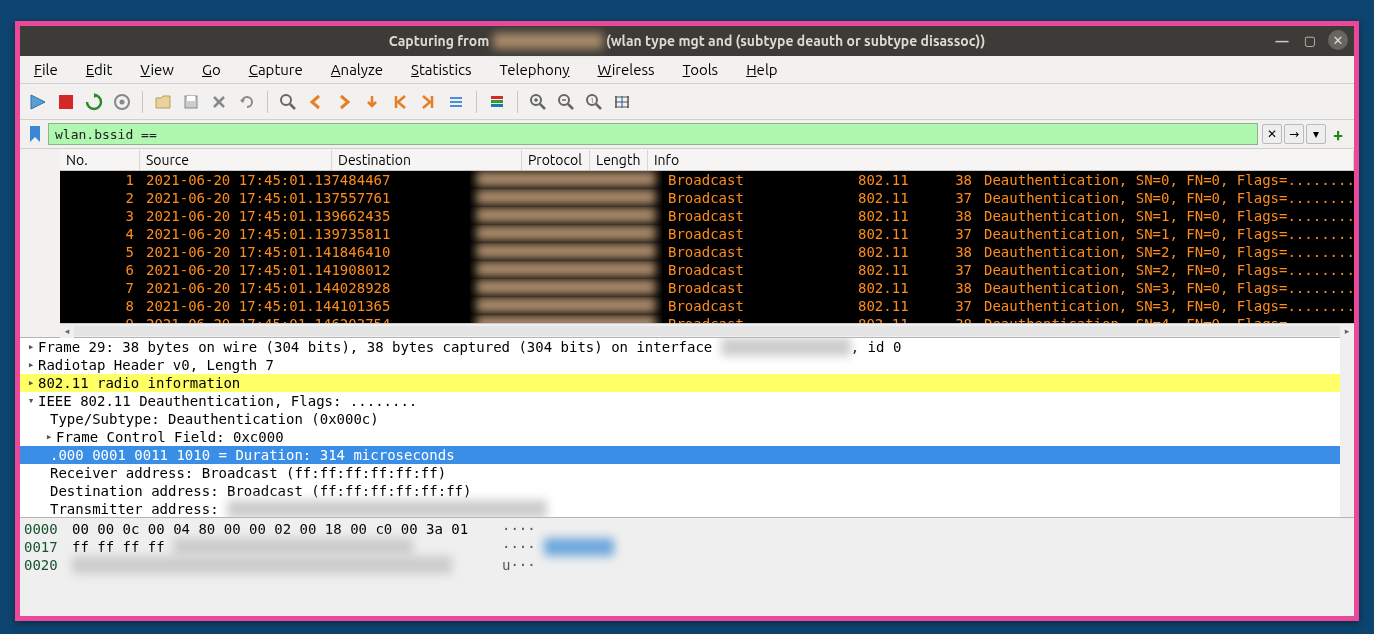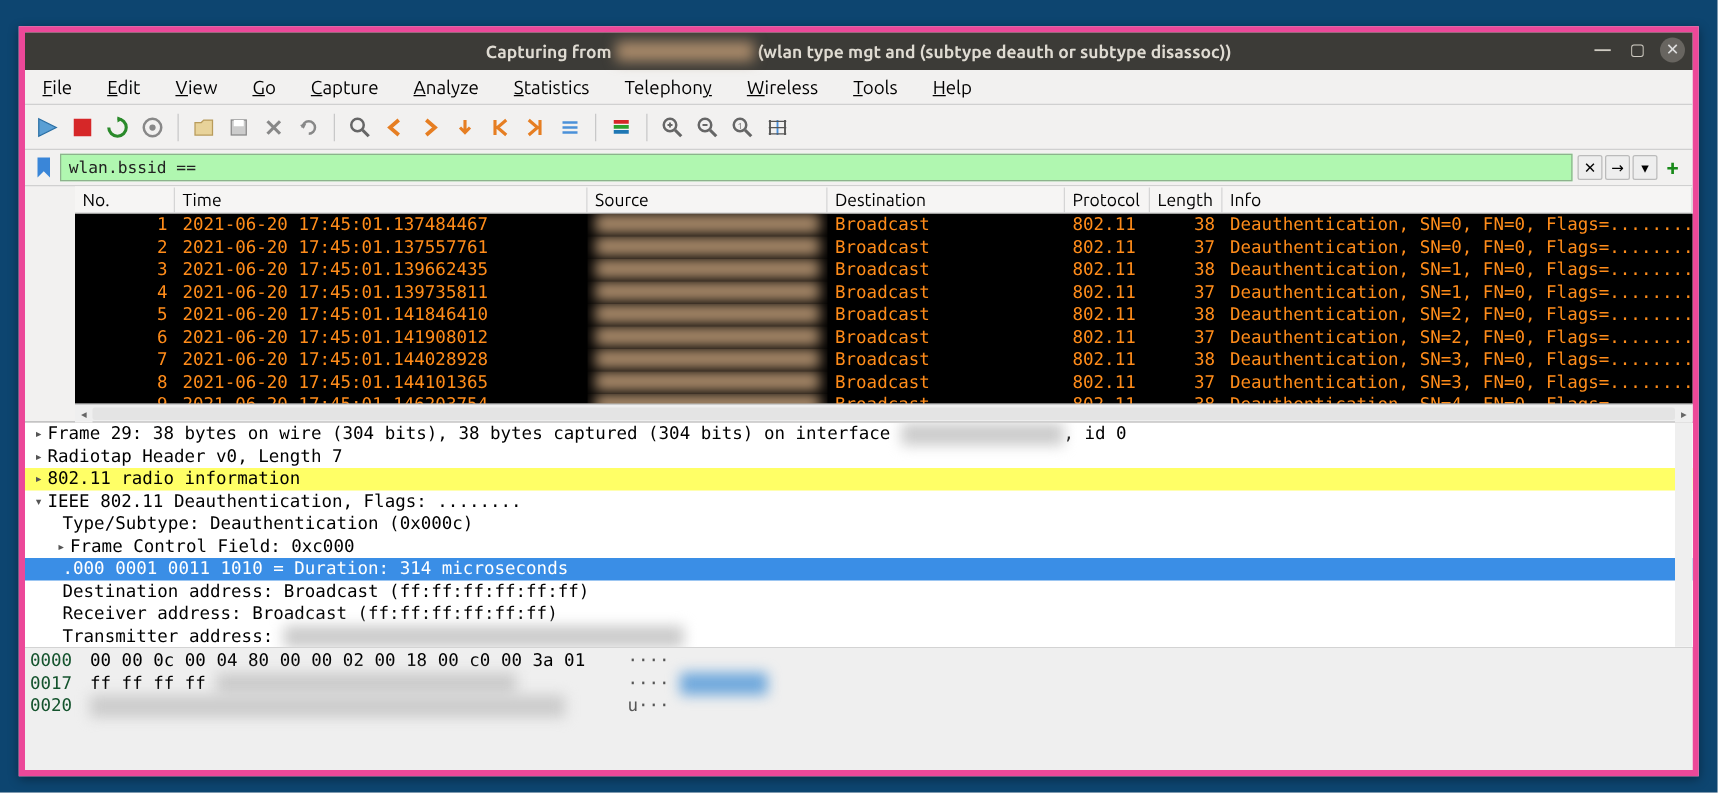--- a/index.html
+++ b/index.html
@@ -396,21 +396,20 @@
       <span>✕</span>
       <span>→</span>
       <span>▾</span>
       <span class="plus">+</span>
     </div>
   </div>
 
   <div class="list-wrapper">
     <div class="list-header">
       <div class="col c-no">No.</div>
-      <div class="col c-time">Time</div>
       <div class="col c-src">Source</div>
       <div class="col c-dst">Destination</div>
       <div class="col c-proto">Protocol</div>
       <div class="col c-len">Length</div>
       <div class="col c-info">Info</div>
     </div>
     <div class="packet-list" id="packet-list"><div class="row"><div class="cell no c-no">1</div><div class="cell c-time">2021-06-20 17:45:01.137484467</div><div class="cell c-src"><span class="blur" style="display:block;width:100%;height:16px;">x</span></div><div class="cell c-dst">Broadcast</div><div class="cell c-proto">802.11</div><div class="cell c-len" style="text-align:right">38</div><div class="cell c-info">Deauthentication, SN=0, FN=0, Flags=........</div></div><div class="row"><div class="cell no c-no">2</div><div class="cell c-time">2021-06-20 17:45:01.137557761</div><div class="cell c-src"><span class="blur" style="display:block;width:100%;height:16px;">x</span></div><div class="cell c-dst">Broadcast</div><div class="cell c-proto">802.11</div><div class="cell c-len" style="text-align:right">37</div><div class="cell c-info">Deauthentication, SN=0, FN=0, Flags=........</div></div><div class="row"><div class="cell no c-no">3</div><div class="cell c-time">2021-06-20 17:45:01.139662435</div><div class="cell c-src"><span class="blur" style="display:block;width:100%;height:16px;">x</span></div><div class="cell c-dst">Broadcast</div><div class="cell c-proto">802.11</div><div class="cell c-len" style="text-align:right">38</div><div class="cell c-info">Deauthentication, SN=1, FN=0, Flags=........</div></div><div class="row"><div class="cell no c-no">4</div><div class="cell c-time">2021-06-20 17:45:01.139735811</div><div class="cell c-src"><span class="blur" style="display:block;width:100%;height:16px;">x</span></div><div class="cell c-dst">Broadcast</div><div class="cell c-proto">802.11</div><div class="cell c-len" style="text-align:right">37</div><div class="cell c-info">Deauthentication, SN=1, FN=0, Flags=........</div></div><div class="row"><div class="cell no c-no">5</div><div class="cell c-time">2021-06-20 17:45:01.141846410</div><div class="cell c-src"><span class="blur" style="display:block;width:100%;height:16px;">x</span></div><div class="cell c-dst">Broadcast</div><div class="cell c-proto">802.11</div><div class="cell c-len" style="text-align:right">38</div><div class="cell c-info">Deauthentication, SN=2, FN=0, Flags=........</div></div><div class="row"><div class="cell no c-no">6</div><div class="cell c-time">2021-06-20 17:45:01.141908012</div><div class="cell c-src"><span class="blur" style="display:block;width:100%;height:16px;">x</span></div><div class="cell c-dst">Broadcast</div><div class="cell c-proto">802.11</div><div class="cell c-len" style="text-align:right">37</div><div class="cell c-info">Deauthentication, SN=2, FN=0, Flags=........</div></div><div class="row"><div class="cell no c-no">7</div><div class="cell c-time">2021-06-20 17:45:01.144028928</div><div class="cell c-src"><span class="blur" style="display:block;width:100%;height:16px;">x</span></div><div class="cell c-dst">Broadcast</div><div class="cell c-proto">802.11</div><div class="cell c-len" style="text-align:right">38</div><div class="cell c-info">Deauthentication, SN=3, FN=0, Flags=........</div></div><div class="row"><div class="cell no c-no">8</div><div class="cell c-time">2021-06-20 17:45:01.144101365</div><div class="cell c-src"><span class="blur" style="display:block;width:100%;height:16px;">x</span></div><div class="cell c-dst">Broadcast</div><div class="cell c-proto">802.11</div><div class="cell c-len" style="text-align:right">37</div><div class="cell c-info">Deauthentication, SN=3, FN=0, Flags=........</div></div><div class="row last"><div class="cell no c-no">9</div><div class="cell c-time">2021-06-20 17:45:01.146203754</div><div class="cell c-src"><span class="blur" style="display:block;width:100%;height:16px;">x</span></div><div class="cell c-dst">Broadcast</div><div class="cell c-proto">802.11</div><div class="cell c-len" style="text-align:right">38</div><div class="cell c-info">Deauthentication, SN=4, FN=0, Flags=........</div></div></div>
     <div class="hscroll">
       <div class="thumb-l">◂</div>
         <div class="track"></div>
@@ -419,22 +418,22 @@
   </div>
 
   <div class="details">
     <div class="d-row"><span class="arrow">▸</span><span><span>Frame 29: 38 bytes on wire (304 bits), 38 bytes captured (304 bits) on interface </span><span class="blur-light" style="width:130px;display:inline-block;">xxxxxxx</span><span>, id 0</span></span></div>
     <div class="d-row"><span class="arrow">▸</span><span>Radiotap Header v0, Length 7</span></div>
     <div class="d-row yellow"><span class="arrow">▸</span><span>802.11 radio information</span></div>
     <div class="d-row"><span class="arrow">▾</span><span>IEEE 802.11 Deauthentication, Flags: ........</span></div>
     <div class="d-row indent2"><span>Type/Subtype: Deauthentication (0x000c)</span></div>
     <div class="d-row indent1"><span class="arrow">▸</span><span>Frame Control Field: 0xc000</span></div>
     <div class="d-row sel indent2"><span>.000 0001 0011 1010 = Duration: 314 microseconds</span></div>
+    <div class="d-row indent2"><span>Receiver address: Broadcast (ff:ff:ff:ff:ff:ff)</span></div>
     <div class="d-row indent2"><span>Destination address: Broadcast (ff:ff:ff:ff:ff:ff)</span></div>
-    <div class="d-row indent2"><span>Receiver address: Broadcast (ff:ff:ff:ff:ff:ff)</span></div>
     <div class="d-row indent2"><span>Transmitter address: </span><span class="blur-light" style="width:320px;display:inline-block;">xxxxxxx</span></div>
     <div class="vscroll"></div>
   </div>
 
   <div class="hex">
     <div><span class="offset">0000</span><span class="bytes">00 00 0c 00 04 80 00 00  02 00 18 00 c0 00 3a 01</span><span class="ascii">····</span></div>
     <div><span class="offset">0017</span><span class="bytes"><span>ff ff ff ff </span><span class="blur-light" style="width:240px;display:inline-block;">xx</span></span><span class="ascii"><span>····</span>&nbsp;<span class="blur" style="background:#6fa8dc;width:70px;display:inline-block;">xxxxx</span></span></div>
     <div><span class="offset">0020</span><span class="bytes"><span class="blur-light" style="width:380px;display:inline-block;">xx</span></span><span class="ascii">u···</span></div>
   </div>
 

